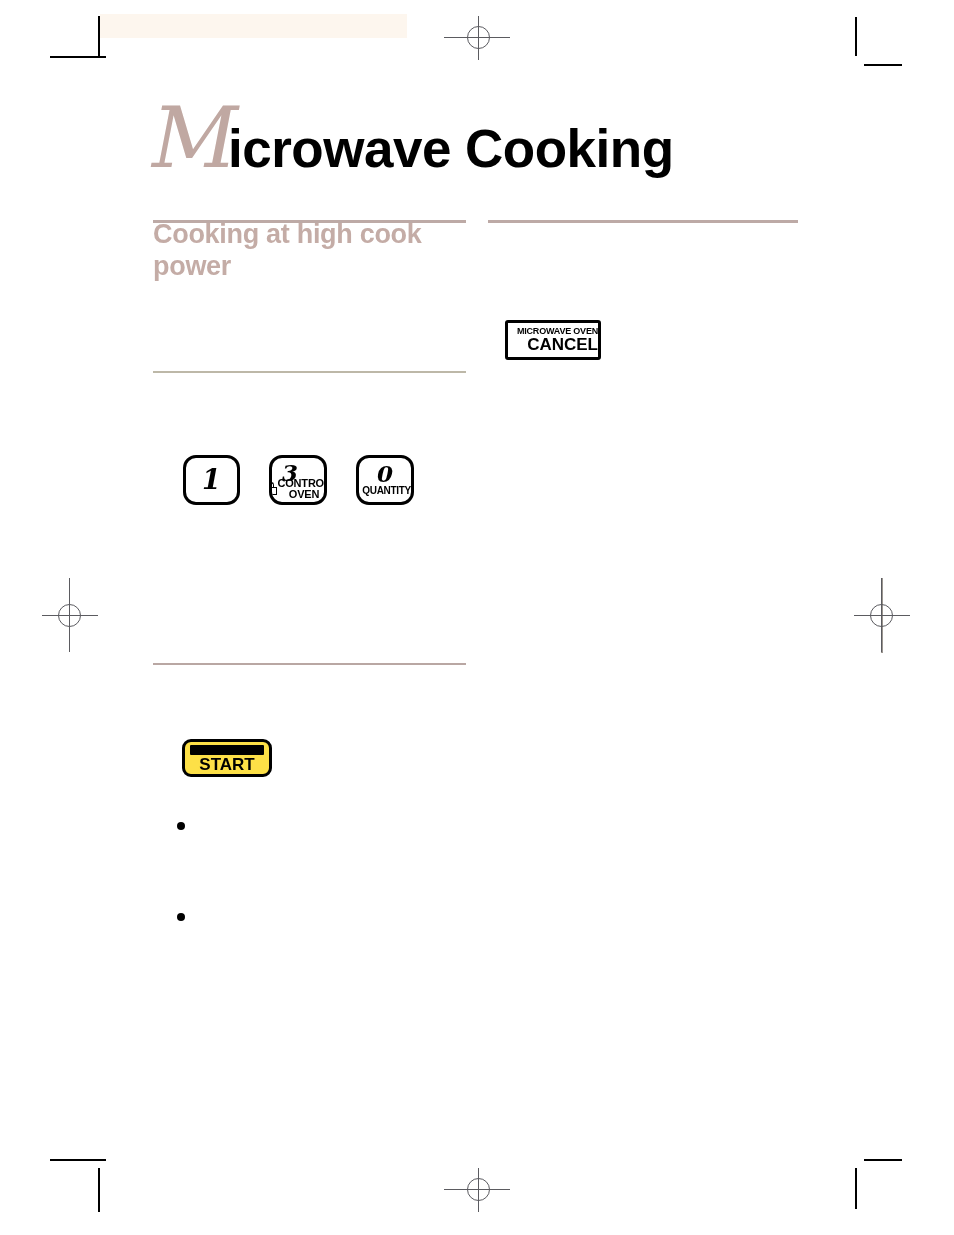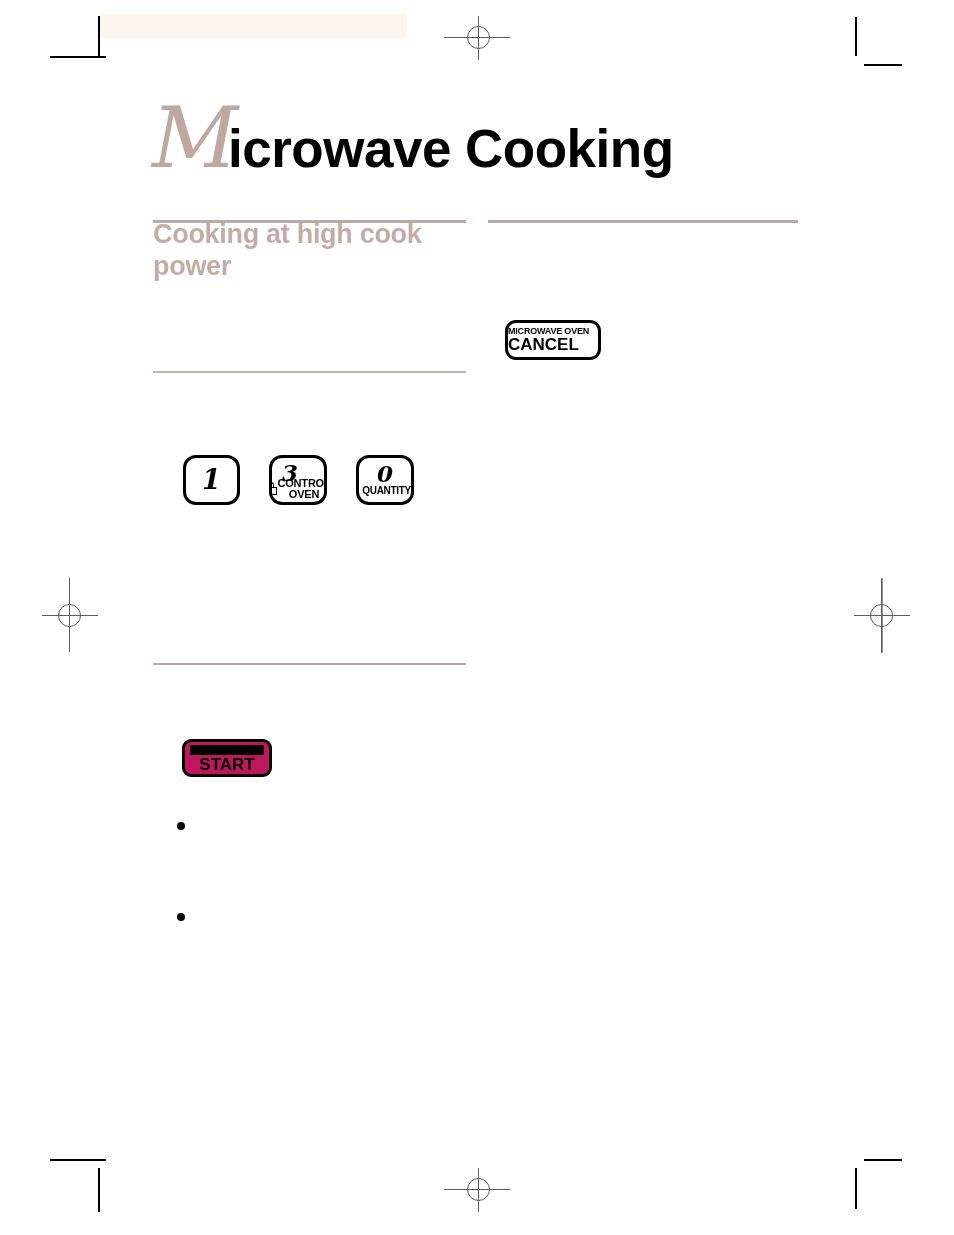--- a/index.html
+++ b/index.html
@@ -198,23 +198,23 @@
 
   
   #cancel-btn {
     position: absolute;
     left: 473px;
     top: 320px;
     width: 96px;
     height: 40px;
     box-sizing: border-box;
     border: 3px solid #000000;
-    border-radius: 11px;
+    border-radius: 3px;
     background: #ffffff;
-    text-align: left;
+    text-align: right;
     overflow: hidden;
   }
   #cancel-btn .cancel-top {
     display: block;
     font-family: "Liberation Sans", sans-serif;
     font-size: 9px;
     font-weight: bold;
     letter-spacing: -0.2px;
     color: #000;
     padding-top: 4px;
@@ -233,21 +233,21 @@
   
   #start-btn {
     position: absolute;
     left: 150px;
     top: 739px;
     width: 90px;
     height: 38px;
     box-sizing: border-box;
     border: 3px solid #000000;
     border-radius: 9px;
-    background: #be185d;
+    background: #fde047;
     text-align: center;
     overflow: hidden;
   }
   #start-btn .start-bar {
     width: 74px;
     height: 10px;
     background: #000000;
     margin: 3px auto 1px auto;
     border-radius: 1px;
   }

